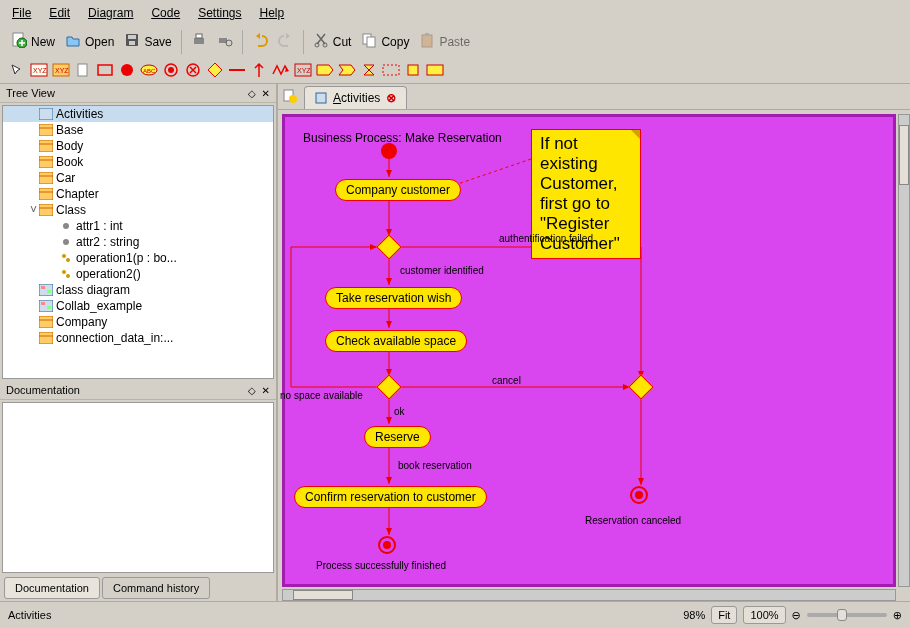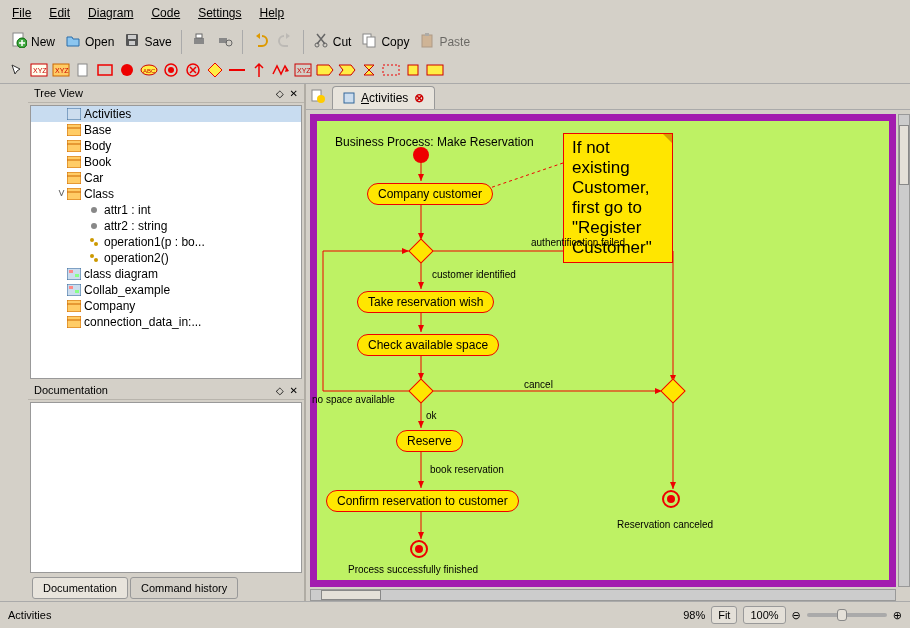--- a/index.html
+++ b/index.html
@@ -4,42 +4,42 @@
 <style>
 * { box-sizing: border-box; margin: 0; padding: 0; }
 body { font-family: sans-serif; font-size: 12px; background: #d4d0c8; width: 910px; height: 628px; overflow: hidden; display: flex; flex-direction: column; }
 .menubar { display: flex; padding: 2px 4px; gap: 2px; text-decoration: underline; }
 .menubar-item { padding: 4px 8px; cursor: pointer; }
 .menubar-item u { text-decoration: underline; }
 .toolbar-row { display: flex; align-items: center; gap: 0; padding: 2px 6px; flex-wrap: nowrap; }
 .tb-btn { display: inline-flex; align-items: center; gap: 4px; padding: 3px 4px; cursor: pointer; border: 1px solid transparent; border-radius: 2px; }
 .sep { width: 1px; height: 24px; background: #aaa; margin: 0 4px; }
 .shape-btn { width: 22px; height: 22px; display: inline-flex; align-items: center; justify-content: center; cursor: pointer; }
-.main { flex: 1; display: flex; border-top: 1px solid #aaa; overflow: hidden; padding-left: 28px; }
+.main { flex: 1; display: flex; border-top: 1px solid #aaa; overflow: hidden; }
 .left { width: 278px; display: flex; flex-direction: column; border-right: 2px solid #b0aca4; }
 .panel-title { padding: 3px 6px; font-size: 11px; display: flex; align-items: center; justify-content: space-between; background: #d4d0c8; border-bottom: 1px solid #b8b4ac; }
 .panel-title .ctrls { display: flex; gap: 6px; font-size: 10px; cursor: pointer; }
 .tree { flex: 1; background: #fff; border: 1px solid #999; margin: 2px; overflow: auto; font-size: 12px; }
 .tree-row { display: flex; align-items: center; padding: 1px 2px; white-space: nowrap; cursor: pointer; }
 .tree-row.selected { background: #c8dcf0; }
 .tree-icn { width: 14px; height: 14px; margin-right: 3px; display: inline-flex; align-items: center; justify-content: center; font-size: 9px; }
 .tree-indent { display: inline-block; }
 .doc-panel { height: 220px; display: flex; flex-direction: column; }
 .doc-text { flex: 1; background: #fff; border: 1px solid #999; margin: 2px; }
 .bottom-tabs { display: flex; gap: 2px; padding: 2px 4px; }
 .bottom-tab { padding: 4px 10px; border: 1px solid #999; border-radius: 3px; background: #d4d0c8; cursor: pointer; font-size: 11px; }
 .bottom-tab.active { background: #e8e4dc; }
 .canvas-area { flex: 1; display: flex; flex-direction: column; background: #d4d0c8; }
 .tabbar { display: flex; align-items: center; border-bottom: 1px solid #aaa; padding-top: 2px; gap: 2px; }
 .tabbar .tab-icn { padding: 3px 5px; cursor: pointer; }
 .tab { display: flex; align-items: center; gap: 6px; padding: 4px 10px; border: 1px solid #999; border-bottom: none; border-radius: 4px 4px 0 0; background: #d4d0c8; cursor: pointer; }
 .tab.active { background: #e8e4dc; }
 .tab .close { color: #c00; font-weight: bold; cursor: pointer; }
 .canvas-wrap { flex: 1; background: #d4d0c8; position: relative; overflow: hidden; padding: 4px 14px 14px 4px; }
-.canvas { width: 100%; height: 100%; background: #bef264; border: 7px solid #a21caf; position: relative; }
+.canvas { width: 100%; height: 100%; background: #d946ef; border: 3px solid #a21caf; position: relative; }
 .hscroll { position: absolute; left: 4px; bottom: 0; right: 14px; height: 12px; background: #ccc; border: 1px solid #999; }
 .hscroll-thumb { position: absolute; left: 10px; top: 0; width: 60px; height: 10px; background: #e4e0d8; border: 1px solid #888; }
 .vscroll { position: absolute; right: 0; top: 4px; bottom: 14px; width: 12px; background: #ccc; border: 1px solid #999; }
 .vscroll-thumb { position: absolute; top: 10px; left: 0; width: 10px; height: 60px; background: #e4e0d8; border: 1px solid #888; }
 .activity-box { position: absolute; background: #ffe600; border: 1px solid #e00; border-radius: 11px; padding: 3px 10px; font-size: 12px; text-align: center; }
 .note-box { position: absolute; background: #ffe600; border: 1px solid #e00; padding: 4px 8px; font-size: 17px; width: 110px; }
 .note-corner { position: absolute; right: -1px; top: -1px; width: 0; height: 0; border-left: 10px solid transparent; border-top: 10px solid #e00; }
 .note-corner2 { position: absolute; right: 0; top: 0; width: 0; height: 0; border-left: 9px solid transparent; border-top: 9px solid #d4a000; }
 .start-node { position: absolute; width: 16px; height: 16px; background: #e00; border-radius: 50%; }
 .end-node { position: absolute; width: 18px; height: 18px; border: 2px solid #e00; border-radius: 50%; display: flex; align-items: center; justify-content: center; }
@@ -303,20 +303,30 @@
           <span class="tree-indent" style="width:34px;text-align:right;padding-right:2px;color:#666"></span>
           <span class="tree-icn">
             <svg width="14" height="12">
               <rect width="14" height="12" fill="#fc6" stroke="#c60"></rect>
               <line x1="0" y1="4" x2="14" y2="4" stroke="#c60"></line>
             </svg>
           </span>
           <span>Car</span>
         </div>
         <div class="tree-row">
+          <span class="tree-indent" style="width:34px;text-align:right;padding-right:2px;color:#666"></span>
+          <span class="tree-icn">
+            <svg width="14" height="12">
+              <rect width="14" height="12" fill="#fc6" stroke="#c60"></rect>
+              <line x1="0" y1="4" x2="14" y2="4" stroke="#c60"></line>
+            </svg>
+          </span>
+          <span>Chapter</span>
+        </div>
+        <div class="tree-row">
           <span class="tree-indent" style="width:34px;text-align:right;padding-right:2px;color:#666">˅</span>
           <span class="tree-icn">
             <svg width="14" height="12">
               <rect width="14" height="12" fill="#fc6" stroke="#c60"></rect>
               <line x1="0" y1="4" x2="14" y2="4" stroke="#c60"></line>
             </svg>
           </span>
           <span>Class</span>
         </div>
         <div class="tree-row">

